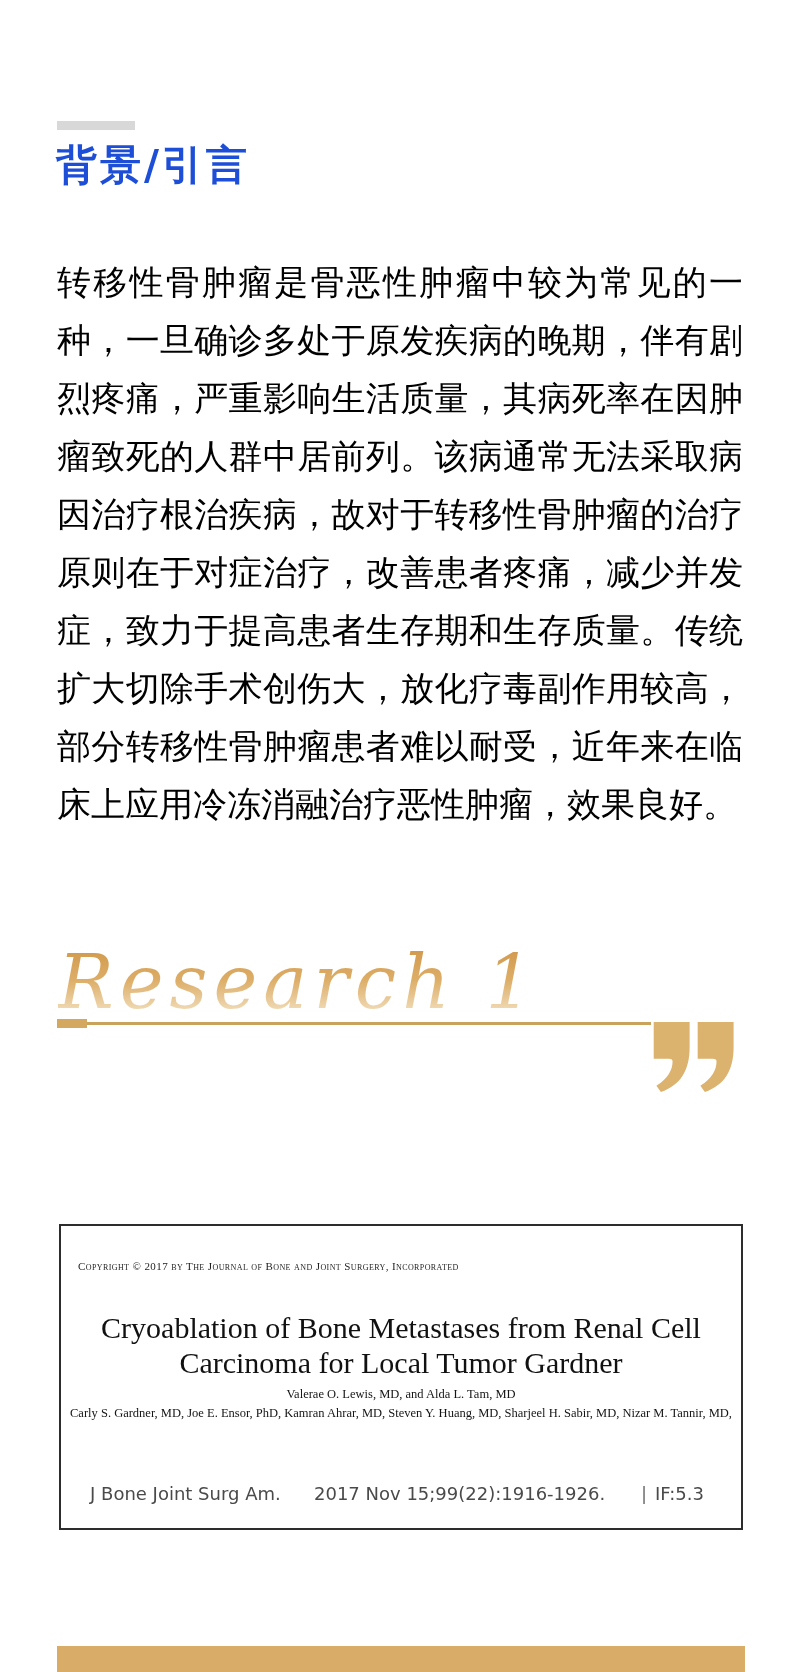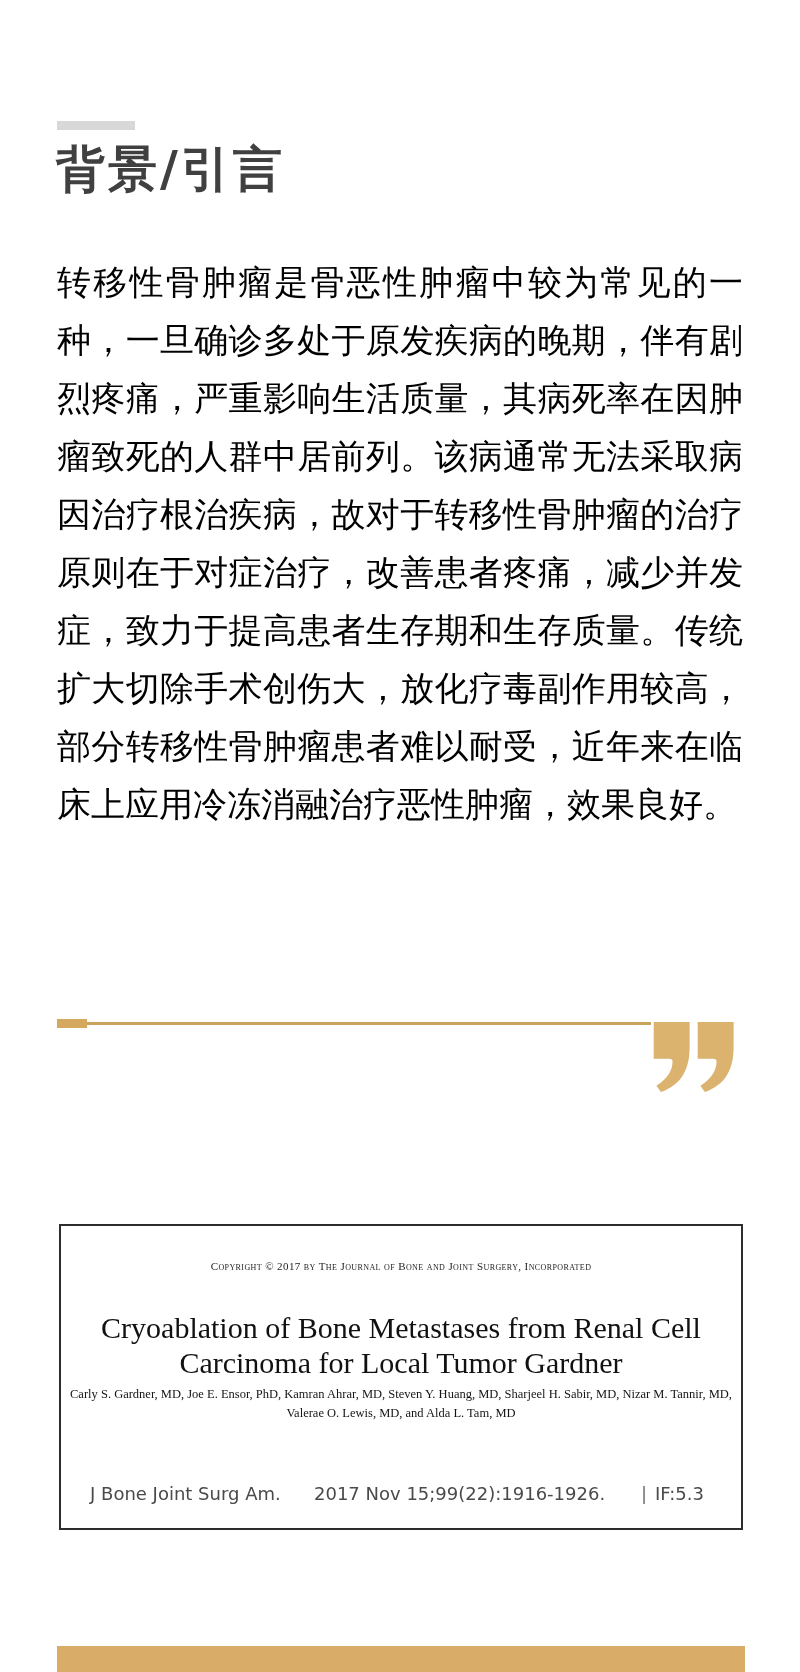--- a/index.html
+++ b/index.html
@@ -13,21 +13,21 @@
   }
   
   .accent-bar{
     position:absolute;left:57px;top:121px;
     width:78px;height:9px;background:#d8d8d8;
   }
   
   .bg-title{
     position:absolute;left:56px;top:143px;
     font-family:"DejaVu Serif","Liberation Serif",serif;
-    font-size:49px;font-weight:700;color:#404040;
+    font-size:41px;font-weight:700;color:#1d4ed8;
     letter-spacing:3px;line-height:1.1;
   }
   
   .intro-text{
     position:absolute;left:57px;top:253px;width:686px;
     font-size:34px;line-height:58px;color:#000000;
     text-align:justify;text-justify:inter-ideograph;
     font-family:"DejaVu Sans","Liberation Sans",sans-serif;
   }
   
@@ -64,22 +64,22 @@
   }
   
   .paper-box{
     position:absolute;left:59px;top:1224px;
     width:684px;height:306px;
     border:2px solid #2d2d2d;background:#ffffff;
     box-sizing:border-box;
     font-family:"Liberation Serif","DejaVu Serif",serif;
   }
   .paper-copyright{
-    position:absolute;left:0;top:34px;width:100%;
-    text-align:center;
+    position:absolute;left:17px;top:34px;width:100%;
+    text-align:left;
     font-size:11px;letter-spacing:0.4px;color:#1e1e1e;
     font-variant:small-caps;
   }
   .paper-title{
     position:absolute;left:50%;top:84px;transform:translateX(-50%);
     width:662px;text-align:center;
     font-size:30px;line-height:35px;color:#111111;
   }
   .paper-authors{
     position:absolute;left:0;top:159px;width:100%;
@@ -110,40 +110,41 @@
 <body>
 
 <div class="page">
 
   <div class="accent-bar"></div>
 
   <div class="bg-title">背景/引言</div>
 
   <div class="intro-text">转移性骨肿瘤是骨恶性肿瘤中较为常见的一种，一旦确诊多处于原发疾病的晚期，伴有剧烈疼痛，严重影响生活质量，其病死率在因肿瘤致死的人群中居前列。该病通常无法采取病因治疗根治疾病，故对于转移性骨肿瘤的治疗原则在于对症治疗，改善患者疼痛，减少并发症，致力于提高患者生存期和生存质量。传统扩大切除手术创伤大，放化疗毒副作用较高，部分转移性骨肿瘤患者难以耐受，近年来在临床上应用冷冻消融治疗恶性肿瘤，效果良好。</div>
 
+  <div class="script-label">Research 1</div>
 
   <div class="rule-line"></div>
   <div class="rule-cap"></div>
 
   <div class="quote-mark">
     <svg width="92" height="70" viewBox="0 0 92 78" xmlns="http://www.w3.org/2000/svg">
       <g fill="#dcb26f">
         <path d="M0 0 H40 V28 C40 54 30 70 8 78 L3 71 C16 63 21 53 21 44 C21 42 20 41 17 41 H0 Z"></path>
         <path d="M49 0 H89 V28 C89 54 79 70 57 78 L52 71 C65 63 70 53 70 44 C70 42 69 41 66 41 H49 Z"></path>
       </g>
     </svg>
   </div>
 
 
   <div class="paper-box">
     <div class="paper-copyright">Copyright © 2017 by The Journal of Bone and Joint Surgery, Incorporated</div>
     <div class="paper-title">Cryoablation of Bone Metastases from Renal Cell Carcinoma for Local Tumor Gardner</div>
     <div class="paper-authors">
+      <div>Valerae O. Lewis, MD, and Alda L. Tam, MD</div>
       <div>Carly S. Gardner, MD, Joe E. Ensor, PhD, Kamran Ahrar, MD, Steven Y. Huang, MD, Sharjeel H. Sabir, MD, Nizar M. Tannir, MD,</div>
-      <div>Valerae O. Lewis, MD, and Alda L. Tam, MD</div>
     </div>
     <div class="journal-row">
       <span class="journal-name">J Bone Joint Surg Am.</span>
       <span class="journal-citation">2017 Nov 15;99(22):1916-1926.</span>
       <span class="journal-divider">|</span>
       <span class="journal-if">IF:5.3</span>
     </div>
   </div>
 
   <div class="bottom-bar"></div>

